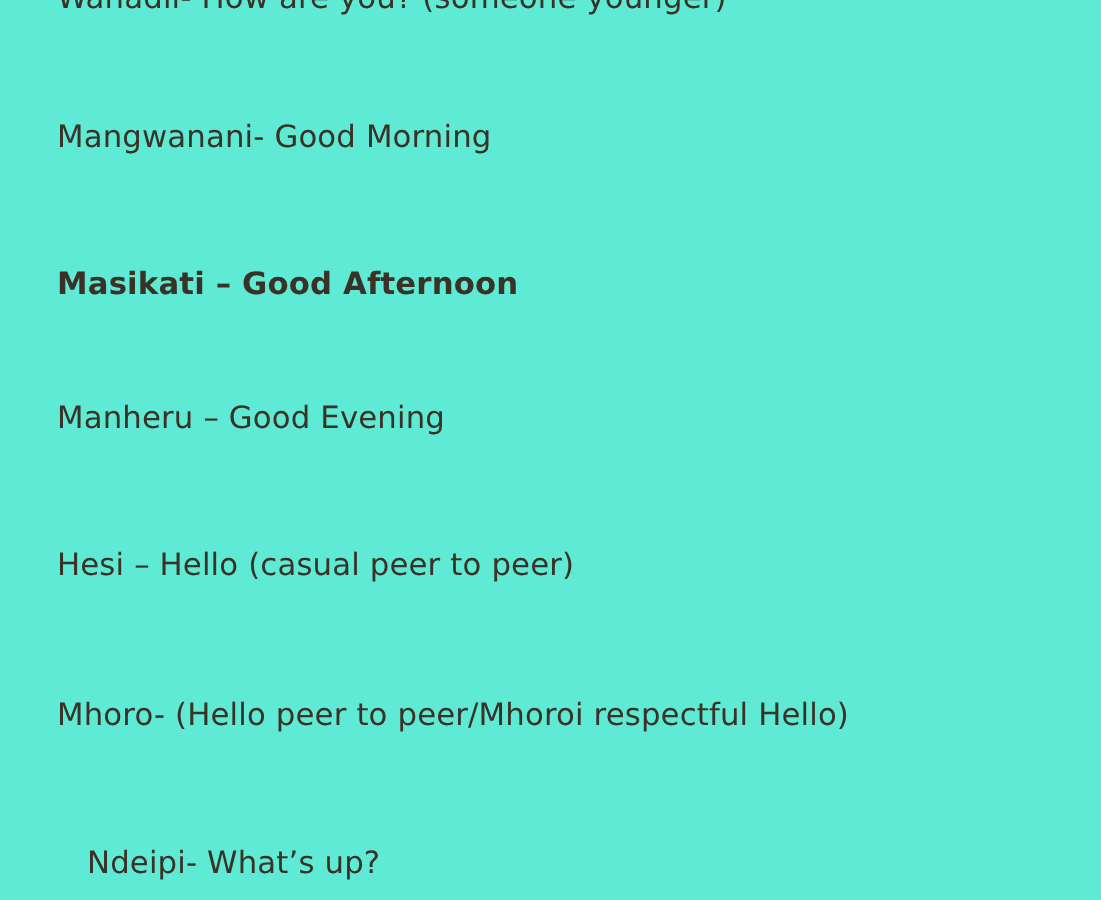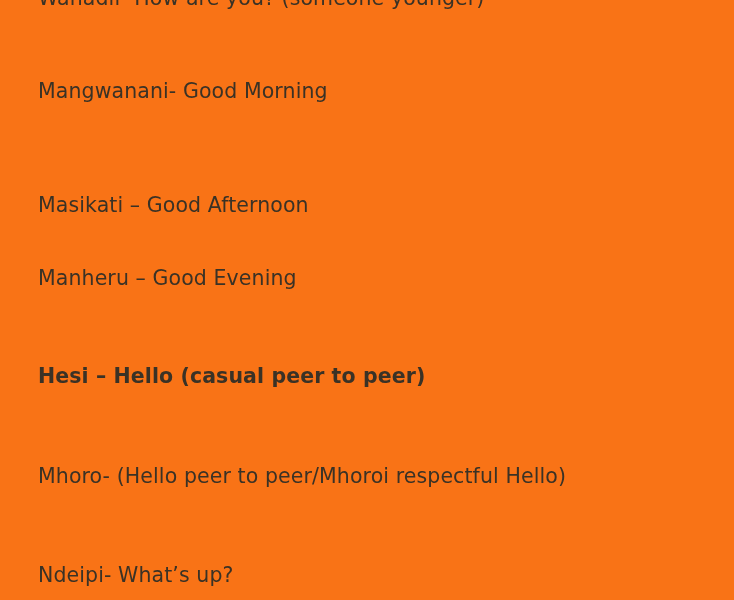--- a/index.html
+++ b/index.html
@@ -10,46 +10,46 @@
     width: 734px;
     height: 600px;
     background: #fbf5da;
     font-family: "DejaVu Sans", sans-serif;
     overflow: hidden;
   }
   .page {
     position: relative;
     width: 734px;
     height: 600px;
-    background: #f97316;
+    background: #5eead4;
     box-sizing: border-box;
     padding: 0 0 0 38px;
   }
   .phrase-list {
     list-style: none;
     margin: 0;
     padding: 0;
   }
   .phrase-item {
     color: #3a3226;
     font-family: "DejaVu Sans", sans-serif;
     font-size: 20.5px;
     line-height: 1.0;
     letter-spacing: 0.1px;
     white-space: nowrap;
     position: absolute;
     left: 38px;
   }
   .p0 { top: -12px; }
   .p1 { top: 81px; }
-  .p2 { top: 195px; }
+  .p2 { top: 179px; font-weight: bold; }
   .p3 { top: 268px; text-align: center; }
-  .p4 { top: 366px; font-weight: bold; }
+  .p4 { top: 366px; }
   .p5 { top: 466px; text-align: right; }
-  .p6 { top: 565px; }
+  .p6 { top: 565px; margin-left: 20px; }
 </style>
 </head>
 <body>
 
 <div class="page">
   <ul class="phrase-list">
     <li class="phrase-item p0">Wanadii- How are you? (someone younger)</li>
     <li class="phrase-item p1">Mangwanani- Good Morning</li>
     <li class="phrase-item p2">Masikati – Good Afternoon</li>
     <li class="phrase-item p3">Manheru – Good Evening</li>

